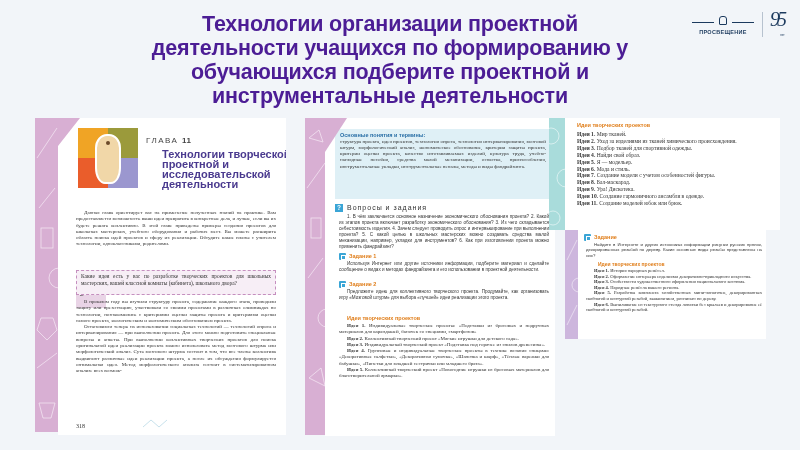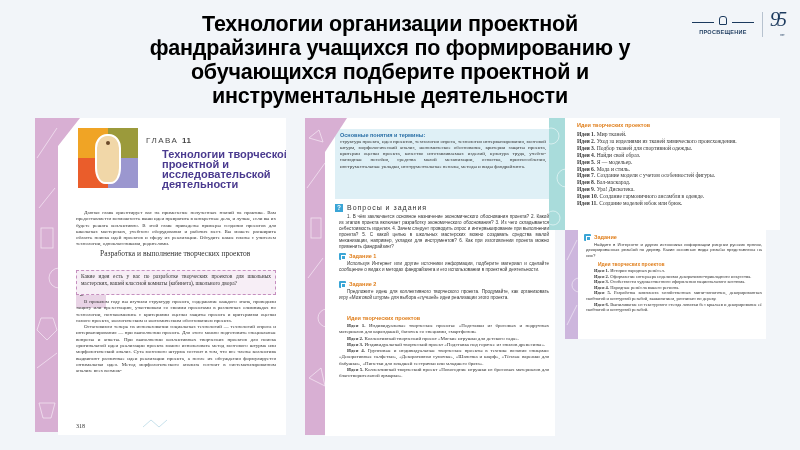--- a/index.html
+++ b/index.html
@@ -1,21 +1,21 @@
 <!DOCTYPE html>
 <html><head>
 <meta charset="utf-8">
 <style>
   * { box-sizing: border-box; margin: 0; padding: 0; }
   html, body { width: 800px; height: 450px; overflow: hidden; }
   body { background: #f2f5f9; font-family: "Liberation Serif", serif; position: relative; color: #222; }
 
   .title {
     position: absolute; left: 110px; top: 12px; width: 560px;
-    text-align: center; color: #000000;
+    text-align: center; color: #4c1d95;
     font-family: "Liberation Sans", sans-serif; font-weight: bold;
     font-size: 21.5px; line-height: 24px; letter-spacing: -0.2px;
   }
   .logo-area { position: absolute; left: 690px; top: 6px; width: 110px; height: 36px; }
   .logo-pros { position: absolute; left: 2px; top: 6px; width: 62px; text-align: center; }
   .logo-pros .line { position: absolute; top: 10px; height: 1px; background: #1c3a5e; width: 22px; }
   .logo-pros .line.l { left: 0; } .logo-pros .line.r { right: 0; }
   .logo-pros .mark { position: absolute; left: 27px; top: 4px; width: 8px; height: 9px; border: 1.5px solid #1c3a5e; border-radius: 3px 3px 1px 1px; }
   .logo-pros .word { position: absolute; left: 0; top: 17px; width: 62px; font-family: "Liberation Sans", sans-serif; font-size: 5.5px; font-weight: bold; color: #1c3a5e; letter-spacing: 0.3px; }
   .logo-divider { position: absolute; left: 72px; top: 6px; width: 1px; height: 25px; background: #b7c2cf; }
@@ -96,21 +96,21 @@
   #rb-task-head { left: 6px; top: 4px; }
   #rb-task-text { left: 8px; top: 12px; width: 176px; font-size: 4.3px; line-height: 5.3px; }
   #rb-ideas-title { left: 20px; top: 31px; font-size: 5px; }
   #rb-ideas { left: 8px; top: 38px; width: 176px; font-size: 4.6px; line-height: 5.6px; }
 </style>
 </head>
 <body>
 
 <div class="title">
   <div>Технологии организации проектной</div>
-  <div>фандрайзинга учащихся по формированию у</div>
+  <div>деятельности учащихся по формированию у</div>
   <div>обучающихся подберите проектной и</div>
   <div>инструментальные деятельности</div>
 </div>
 
 <div class="logo-area">
   <div class="logo-pros">
     <span class="line l"></span>
     <span class="mark"></span>
     <span class="line r"></span>
     <span class="word">ПРОСВЕЩЕНИЕ</span>
@@ -144,21 +144,20 @@
   <div class="chapter-label">
     <span>ГЛАВА</span>
     <b>11</b>
   </div>
   <div class="chapter-title">Технологии творческой, проектной и исследовательской деятельности</div>
   <div class="body-text" id="left-intro">
     <p>Данная глава ориентирует вас на применение полученных знаний на практике. Вам предоставляется возможность ваши идеи превратить в конкретные дела, и лучше, если вы их будете решать коллективно. В этой главе приведены примеры создания проектов для школьных мастерских, учебного оборудования и рабочих мест. Вы можете расширить область поиска идей проектов и сферу их реализации. Обсудите какие планы с учителем технологии, одноклассниками, родителями.</p>
   </div>
   <div class="section-head">
     <span class="section-num">§ 62.</span>
-    <span class="section-title">Разработка и выполнение творческих проектов</span>
   </div>
   <div class="question-box">Какие идеи есть у вас по разработке творческих проектов для школьных мастерских, вашей классной комнаты (кабинета), школьного двора?</div>
   <div class="body-text" id="left-main">
     <p>В прошлом году вы изучили структуру проекта, содержание каждого этапа, проводили защиту или презентацию, участвовали со своими проектами в различных олимпиадах по технологии, познакомились с критериями оценки защиты проекта и критериями оценки самого проекта, экологическим и экономическим обоснованием проекта.</p>
     <p>Остановимся теперь на использовании социальных технологий — технологий опроса и интервьюирования — при выполнении проекта. Для этого можно подготовить специальные вопросы и анкеты. При выполнении коллективных творческих проектов для поиска оригинальной идеи реализации проекта можно использовать метод мозгового штурма или морфологический анализ. Суть мозгового штурма состоит в том, что все члены коллектива выдвигают различные идеи реализации проекта, а после их обсуждения формулируется оптимальная идея. Метод морфологического анализа состоит в систематизированном анализе всех возмож-</p>
   </div>
   <div class="page-number">318</div>
   <svg class="page-deco" width="30" height="10">
     <polyline points="0,9 8,2 16,9 24,2" stroke="#b9d9e6" stroke-width="0.8" fill="none"></polyline>
   </svg>

